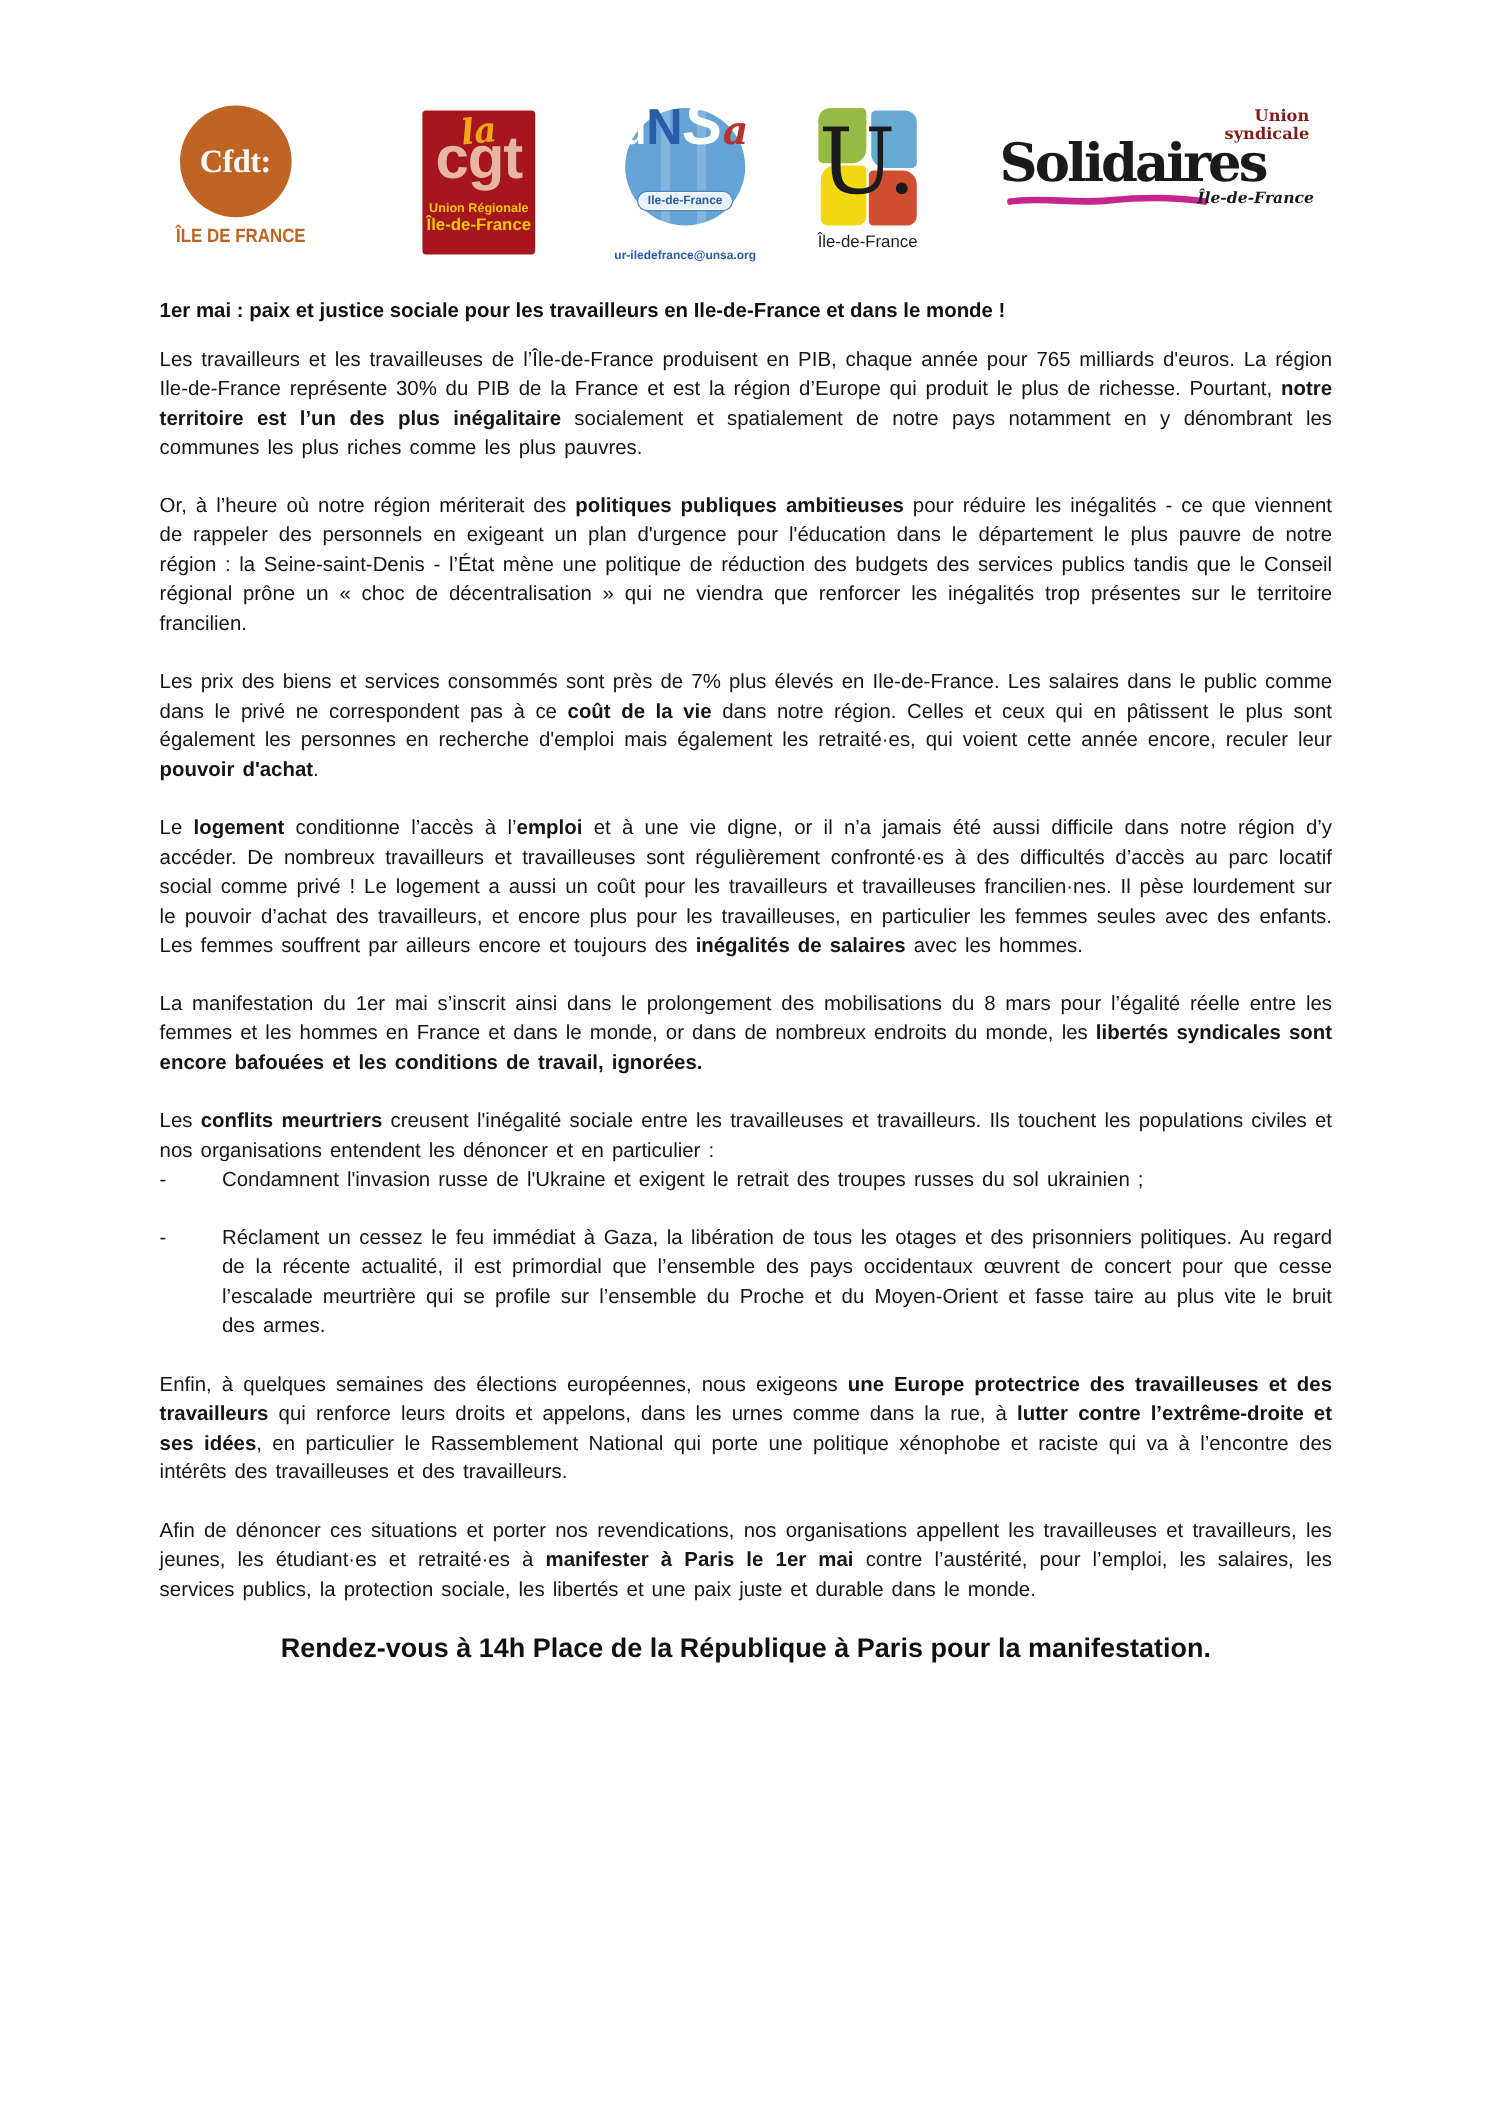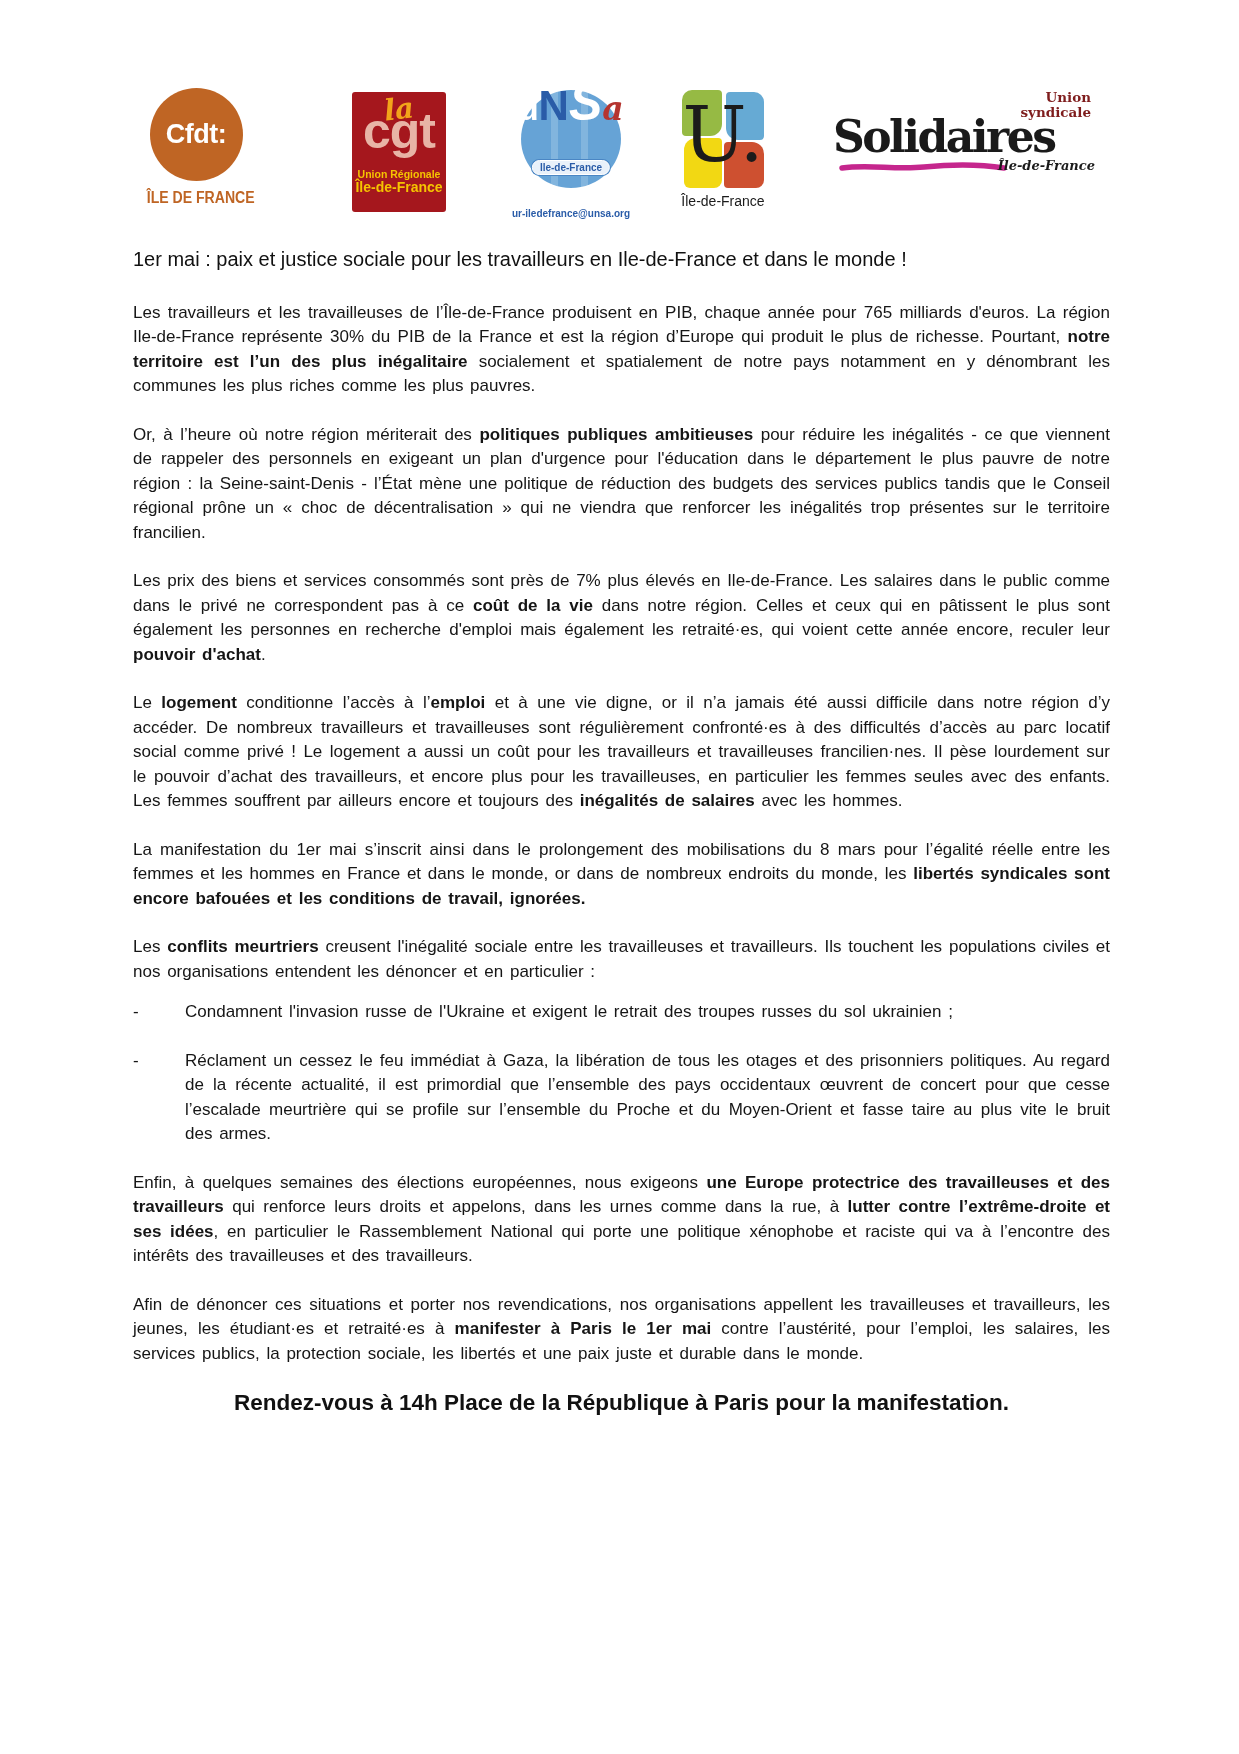--- a/index.html
+++ b/index.html
@@ -12,21 +12,21 @@
     overflow:hidden;
   }
 
   
   .header { position:absolute; top:0; left:0; width:100%; height:232px; }
 
   .logo-cfdt { position:absolute; left:140px; top:88px; width:112px; text-align:center; }
   .cfdt-circle {
     width:93px; height:93px; border-radius:50%;
     background:#bf6524; margin:0 auto;
-    display:flex; align-items:center; justify-content:center;
+    display:flex; align-items:center; justify-content:center;font-family:Liberation Serif, serif;
   }
   .cfdt-circle span { color:#fff; font-weight:bold; font-size:27px; letter-spacing:-0.5px; }
   .cfdt-sub {
     margin-top:8px; color:#bf6524; font-weight:bold; font-size:16px;
     white-space:nowrap; transform:scaleX(0.88); transform-origin:center;
   }
 
   .logo-cgt {
     position:absolute; left:352px; top:92px; width:94px; height:120px;
     background:#a5171d; border-radius:3px; text-align:center; overflow:hidden;
@@ -86,27 +86,27 @@
   .sol-bottom { position:relative; height:20px; }
   .sol-underline { position:absolute; left:6px; top:3px; }
   .sol-region {
     position:absolute; right:0; top:0; font-family:"DejaVu Serif", serif;
     font-style:italic; font-weight:bold; font-size:13px; color:#1a1a1a;
   }
 
   
   .content { position:absolute; top:246px; left:133px; width:977px; }
   .doc-title {
-    font-size:20px; font-weight:normal; line-height:26.5px; margin:0 0 28px 0; color:#111;
+    font-size:17px; font-weight:bold; line-height:26.5px; margin:0 0 15px 0; color:#111;
   }
   .para {
     font-size:17px; line-height:24.5px; text-align:justify;
     word-spacing:2px; margin:0 0 24px 0;
   }
-  .para.tight { margin-bottom:16px; }
+  .para.tight { margin-bottom:0; }
   .bullet { display:flex; margin:0 0 24px 0; font-size:17px; line-height:24.5px; }
   .bullet-marker { flex:0 0 52px; }
   .bullet-text { flex:1; text-align:justify; word-spacing:2px; }
   .para b, .bullet-text b { font-weight:bold; }
 
   .doc-footer {
     font-size:22.5px; font-weight:bold; text-align:center;
     white-space:nowrap; color:#111;
   }
 </style>

